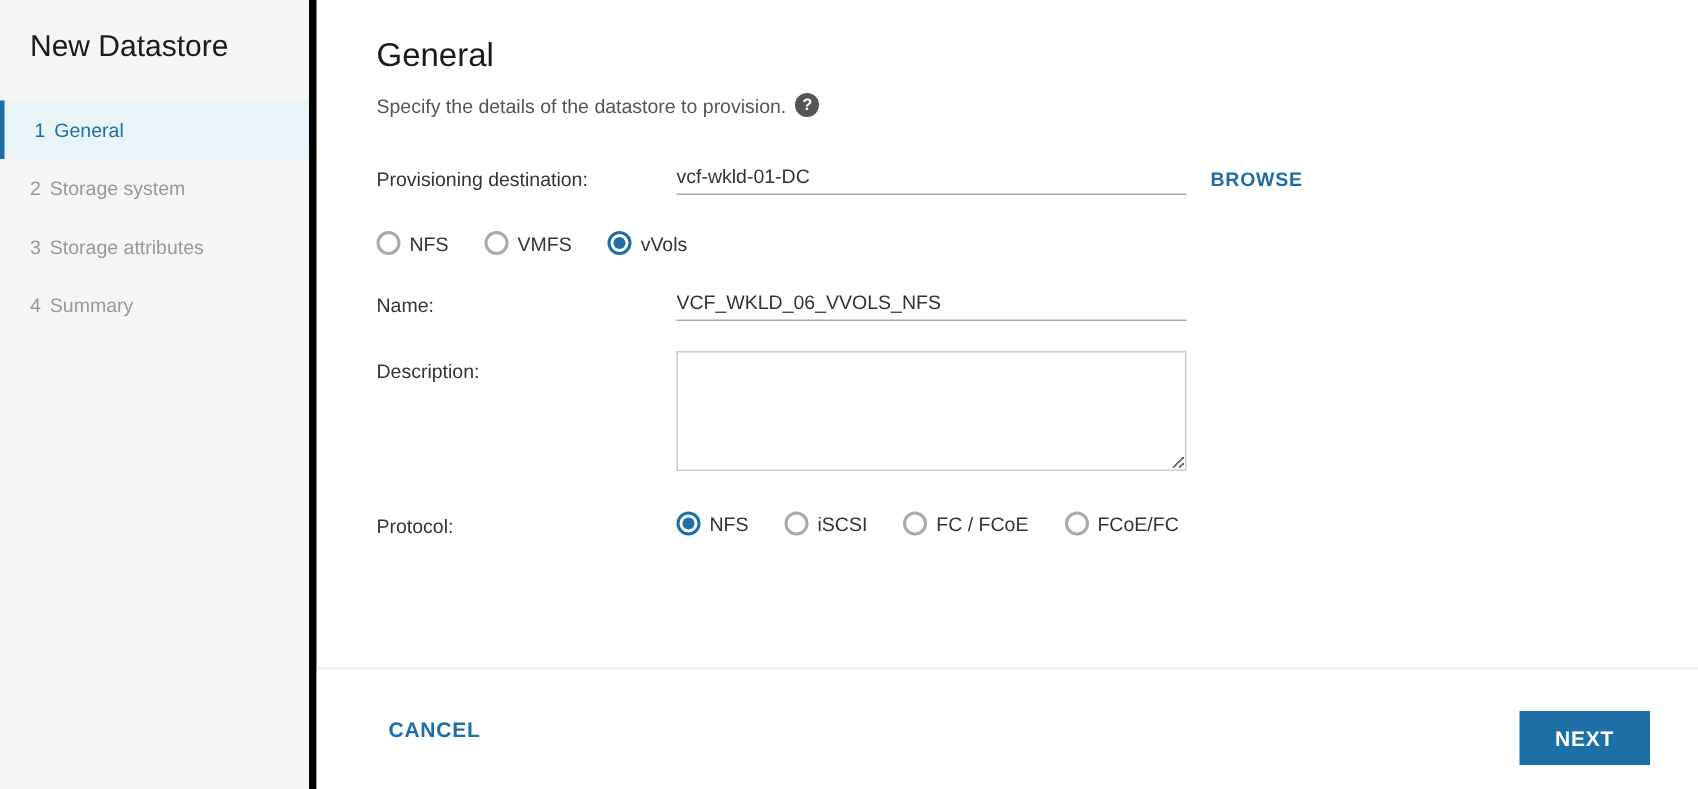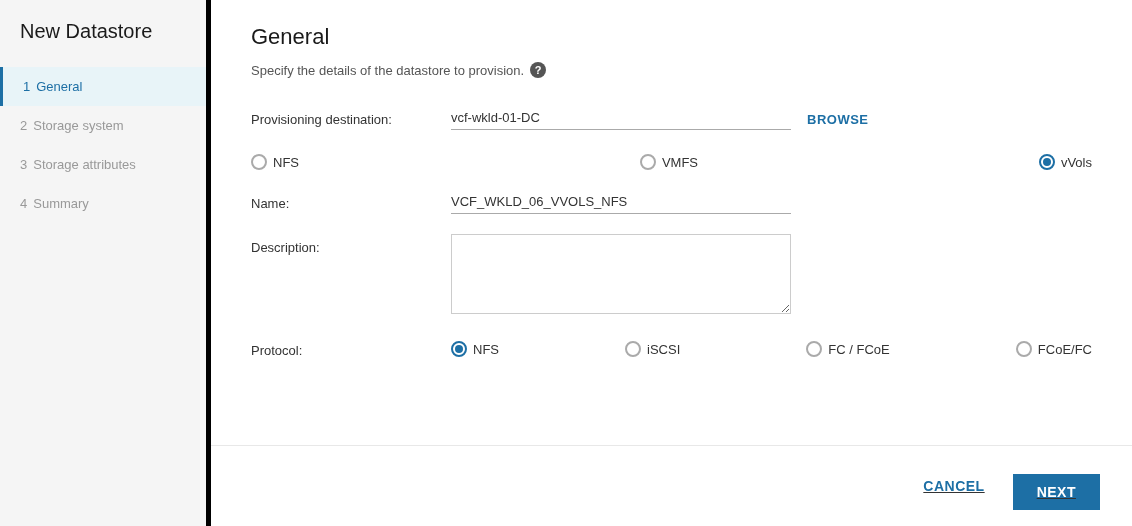--- a/index.html
+++ b/index.html
@@ -121,21 +121,20 @@
       margin-left: 16px;
       padding-top: 6px;
     }
 
     
     .radio-group {
       display: flex;
       gap: 24px;
       align-items: center;
       padding-top: 4px;
-      justify-content: space-between;
     }
     .radio-label {
       display: flex;
       align-items: center;
       gap: 6px;
       font-size: 13px;
       color: #333;
       cursor: pointer;
     }
     .radio-input {
@@ -189,27 +188,26 @@
       align-items: flex-end;
     }
 
     
     .footer {
       position: absolute;
       bottom: 0;
       right: 0;
       left: 0;
       display: flex;
-      justify-content: flex-end;
+      justify-content: space-between;
       align-items: center;
       padding: 16px 32px;
       gap: 12px;
       background: #fff;
       border-top: 1px solid #e8e8e8;
-      text-decoration: underline;
     }
     .btn-cancel {
       background: transparent;
       border: none;
       color: #1d6fa5;
       font-size: 14px;
       font-weight: 600;
       cursor: pointer;
       padding: 8px 16px;
       text-transform: uppercase;

